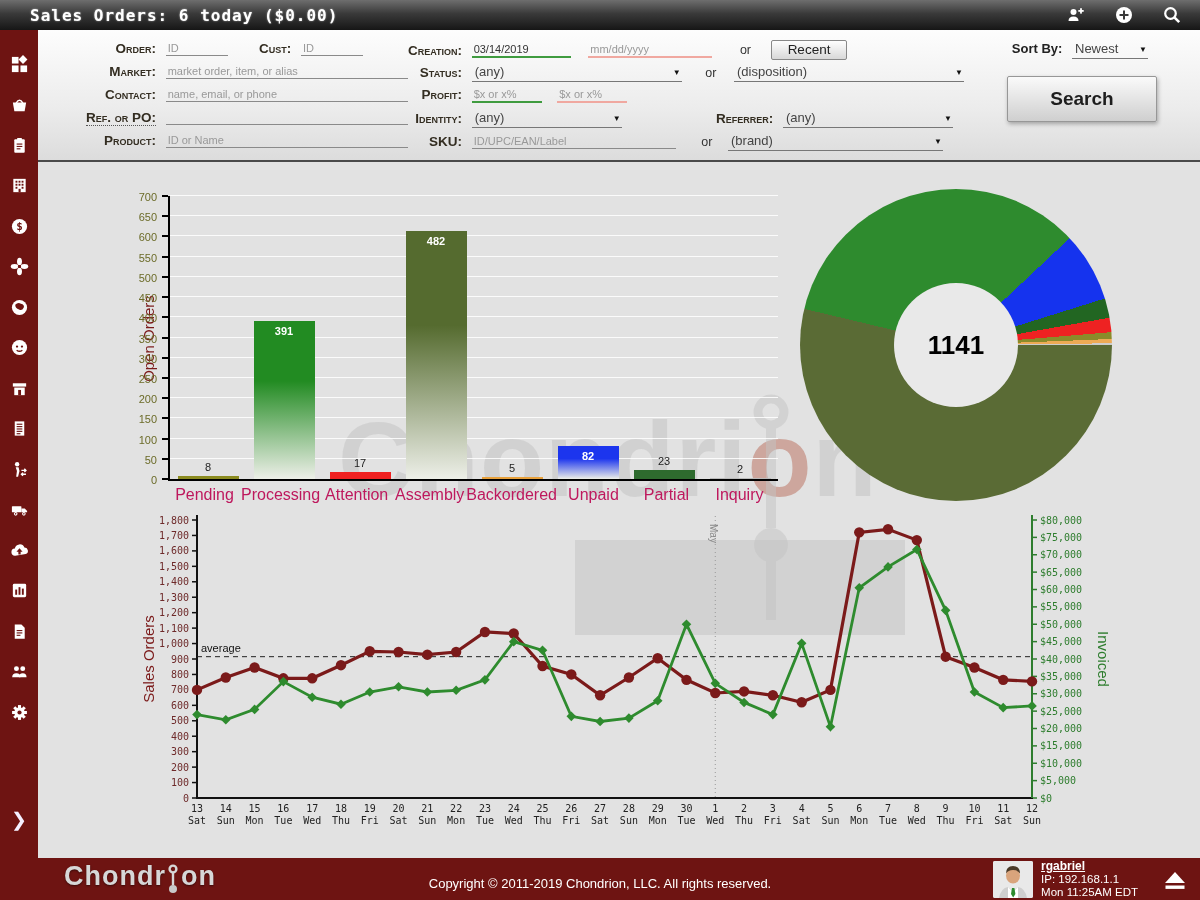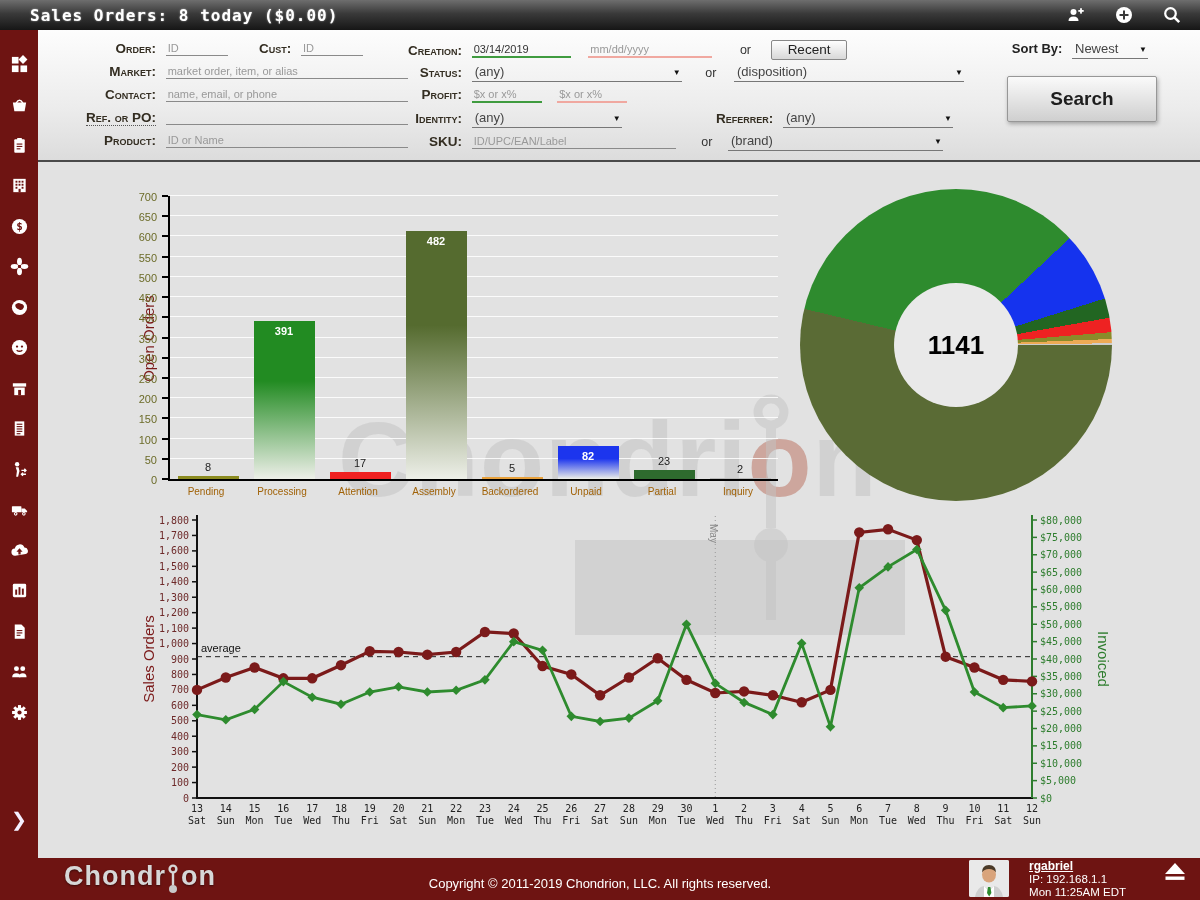--- a/index.html
+++ b/index.html
@@ -64,51 +64,51 @@
   #bar-plot{position:absolute;left:38px;top:6px;width:608px;height:283px;
     border-left:2px solid #000;border-bottom:2px solid #000;}
   .bar-gridline{position:absolute;left:0;width:100%;height:1px;background:rgba(255,255,255,.85);}
   #bar-cols{position:absolute;left:0;bottom:0;width:100%;height:100%;display:flex;align-items:flex-end;}
   .bar-col{flex:1;position:relative;height:100%;display:flex;align-items:flex-end;justify-content:center;}
   .bar-rect{width:61px;position:relative;}
   .bar-val{font-size:11px;font-weight:bold;text-align:center;}
   .bar-val.inside{position:absolute;top:4px;left:0;width:100%;color:#fff;}
   .bar-val.above{position:absolute;left:0;width:100%;color:#222;font-weight:normal;}
   #bar-xlabels{position:absolute;left:38px;top:296px;width:608px;display:flex;}
-  .bar-xlab{flex:1;text-align:center;font-size:10px;color:#a16207;}
+  .bar-xlab{flex:1;text-align:center;font-size:16px;color:#be185d;}
   
   #donut{position:absolute;left:762px;top:27px;width:312px;height:312px;border-radius:50%;z-index:1;cursor:pointer;}
   #donut-hole{position:absolute;left:50%;top:50%;width:124px;height:124px;margin:-62px 0 0 -62px;
     border-radius:50%;background:#e9e9e9;display:flex;align-items:center;justify-content:center;}
   #donut-hole span{font-size:26px;font-weight:bold;color:#000;}
   
   #linechart{position:absolute;left:102px;top:348px;z-index:1;}
   .lt{fill:#6e2a2a;font:10px "DejaVu Sans Mono",monospace;}
   .rt{fill:#2e7d2e;font:10px "DejaVu Sans Mono",monospace;}
   .xt{fill:#222;font:10px "DejaVu Sans Mono",monospace;}
   .avg{fill:#111;font:11px "Liberation Sans",sans-serif;}
   .may{fill:#888;font:10px "Liberation Sans",sans-serif;}
   .ylt{fill:#7b1a1a;font:15px "Liberation Sans",sans-serif;}
   .yrt{fill:#2e7d2e;font:15px "Liberation Sans",sans-serif;}
   
   #footer{position:absolute;left:0;bottom:0;width:1200px;height:42px;background:#6e1412;z-index:30;}
   #logo{position:absolute;left:64px;top:3px;font-size:27px;font-weight:bold;color:#d7d7d7;
     letter-spacing:1px;text-shadow:0 1px 2px rgba(0,0,0,.5);display:flex;align-items:flex-start;}
   #copyright{position:absolute;left:0;right:0;bottom:9px;text-align:center;color:#fff;font-size:13px;}
-  #userbox{position:absolute;right:10px;top:2px;display:flex;gap:20px;}
+  #userbox{position:absolute;right:10px;top:2px;display:flex;align-items:center;gap:8px;}
   #avatar{width:40px;height:37px;background:#e9e9e9;border-radius:2px;overflow:hidden;}
   #userinfo{color:#fff;font-size:11.5px;line-height:13px;}
   #userinfo .uname{font-weight:bold;text-decoration:underline;font-size:12px;cursor:pointer;}
   #eject{width:30px;height:22px;fill:#fff;margin-left:14px;cursor:pointer;}
 </style>
 </head>
 <body>
 
 <div id="topbar">
-  <span class="title">Sales Orders: 8 today ($0.00)</span>
+  <span class="title">Sales Orders: 6 today ($0.00)</span>
   <div class="ticons">
     <svg class="ti" viewBox="0 0 20 20">
       <circle cx="7.5" cy="7" r="3"></circle>
         <path d="M2.5 16q0-4.5 5-4.5t5 4.5z"></path>
       <rect x="14.1" y="3.2" width="1.8" height="5.4"></rect>
         <rect x="12.3" y="5" width="5.4" height="1.8"></rect>
     </svg>
     <svg class="ti" viewBox="0 0 20 20">
       <circle cx="10" cy="10" r="8"></circle>
         <rect x="9" y="5.5" width="2" height="9" fill="#3a3a3a"></rect>

